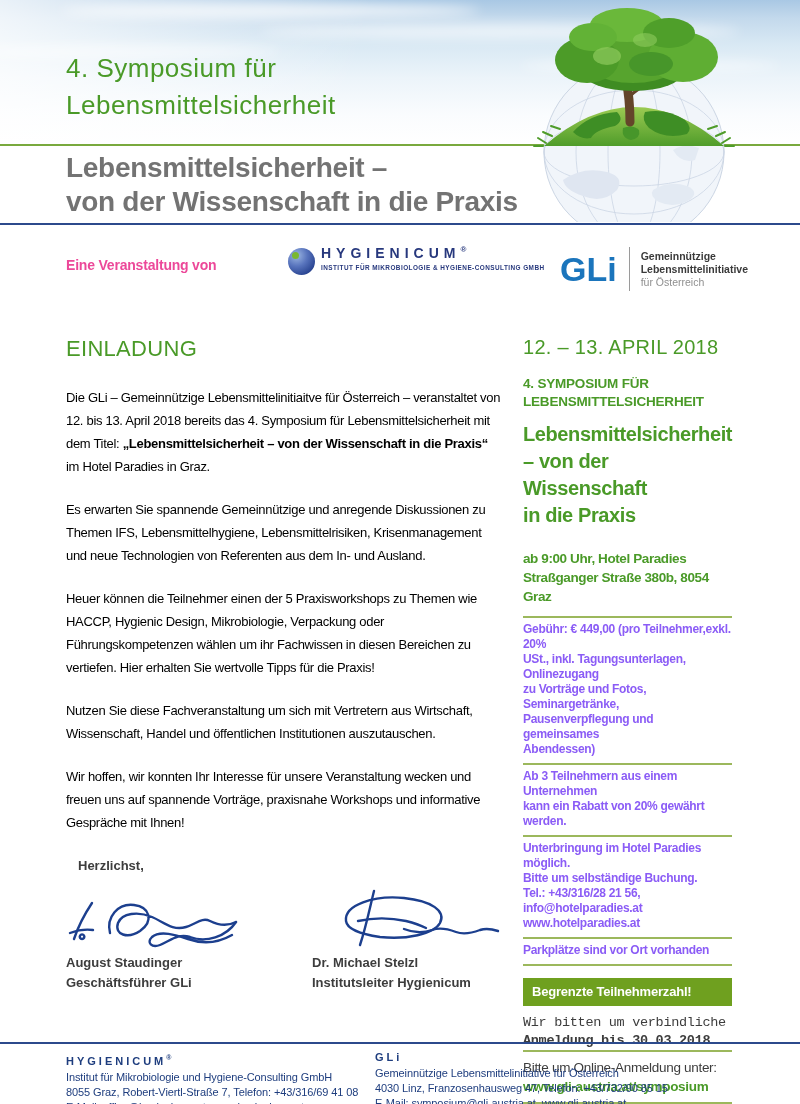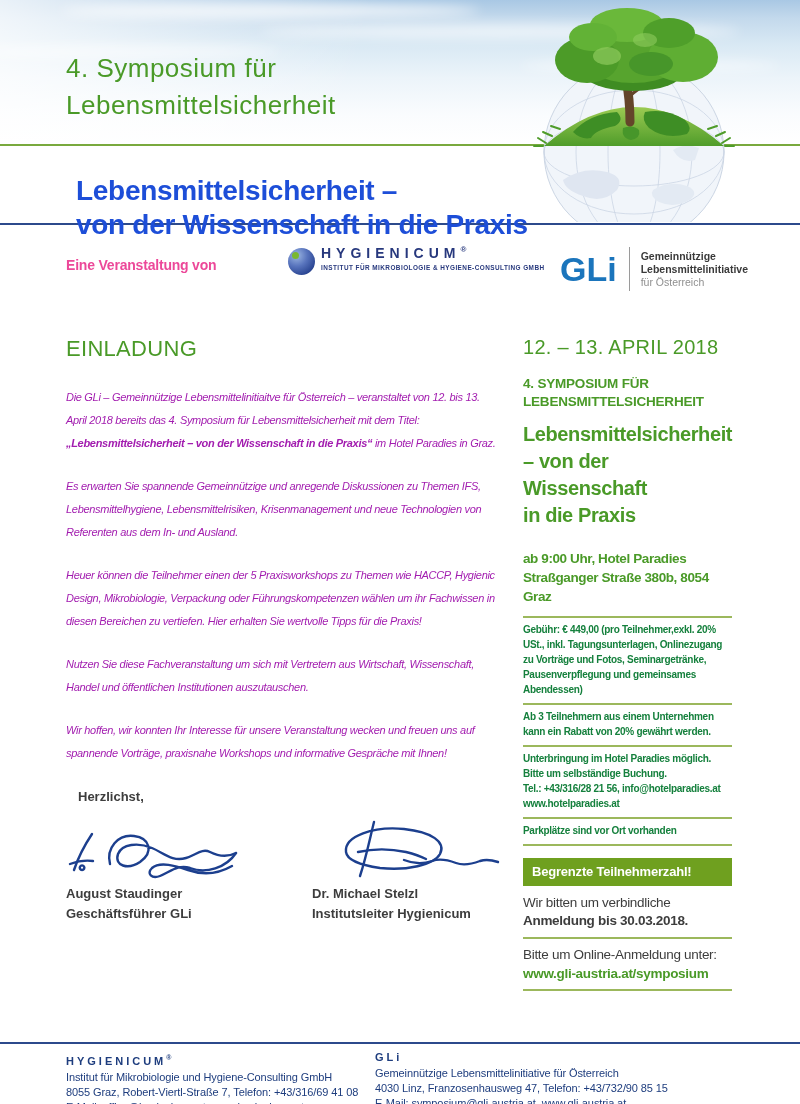--- a/index.html
+++ b/index.html
@@ -24,23 +24,23 @@
   .cloud.c4 { left:520px; top:60px; width:260px; height:12px; background:rgba(255,255,255,.5); }
 
   .kicker {
     position:absolute; left:66px; top:50px;
     font-size:26px; line-height:37px; letter-spacing:.5px;
     color:#4a9a28; white-space:pre-line;
   }
   .rule-green-top { position:absolute; left:0; top:144px; width:800px; height:2px; background:#79a93e; }
   .title-band { position:absolute; left:0; top:146px; width:800px; height:77px; background:#ffffff; }
   .main-title {
-    position:absolute; left:76px; top:151px;
+    position:absolute; left:66px; top:151px;
     font-size:28px; line-height:34px; font-weight:bold; letter-spacing:-.3px;
-    color:#1d4ed8; white-space:pre-line;margin-top:23px;
+    color:#737373; white-space:pre-line;
   }
   .rule-blue-top { position:absolute; left:0; top:223px; width:800px; height:2px; background:#2c4a8c; }
   .globe-art { position:absolute; left:533px; top:0; width:202px; height:223px; }
 
   
   .org-label { position:absolute; left:66px; top:257px; font-size:14px; font-weight:bold; color:#ec4899; letter-spacing:-.2px; }
   .hyg-logo { position:absolute; left:288px; top:245px; display:flex; align-items:flex-start; }
   .hyg-sphere {
     width:27px; height:27px; border-radius:50%; margin-top:3px;
     background:radial-gradient(circle at 32% 28%, #9db7e2 0%, #5874bd 40%, #2c4794 75%, #1d2f6b 100%);
@@ -53,40 +53,40 @@
   .hyg-sub { font-size:6.4px; letter-spacing:.45px; color:#27387d; margin-top:3px; font-weight:bold; }
   .gli-logo { position:absolute; left:560px; top:247px; display:flex; align-items:center; }
   .gli-name { font-size:34px; font-weight:600; color:#1b75bc; letter-spacing:0; line-height:40px; }
   .gli-div { width:1px; height:44px; background:#9a9a9a; margin:0 11px 0 12px; }
   .gli-lines { font-size:10.5px; line-height:13px; color:#3a3a3a; font-weight:bold; }
   .gli-lines .muted { color:#8f8f8f; font-weight:normal; }
 
   
   .invite { position:absolute; left:66px; top:336px; width:436px; }
   .invite h2 { font-size:22px; font-weight:normal; color:#4a9a28; letter-spacing:.3px; margin-bottom:24px; }
-  .invite p { font-size:11px; line-height:23px; letter-spacing:-.3px; color:#a21caf; margin-bottom:20px;font-style:italic; }
+  .invite p { font-size:13px; line-height:23px; letter-spacing:-.3px; color:#000000; margin-bottom:20px; }
   .invite p b { letter-spacing:-.3px; }
   .closing { font-size:13px; font-weight:bold; margin-top:24px; color:#3d3d3d;padding-left:12px; }
   .sig-row { display:flex; margin-top:14px; }
   .sig-block { width:246px; }
   .sig-block + .sig-block { width:190px; }
   .sig-svg { display:block; height:64px; }
   .sig-name { font-size:13px; line-height:20px; font-weight:bold; color:#3d3d3d; margin-top:2px; }
   .sig-role { font-size:13px; line-height:20px; font-weight:bold; color:#3d3d3d; }
 
   
   .event { position:absolute; left:523px; top:336px; width:209px; }
   .event-date { font-size:20px; font-weight:normal; color:#4a9a28; letter-spacing:.3px; margin-bottom:16px; }
   .event-series { font-size:13.5px; line-height:18px; font-weight:bold; color:#4a9a28; white-space:pre-line; margin-bottom:10px; letter-spacing:-.2px; }
   .event-title { font-size:20px; line-height:27px; font-weight:bold; color:#4a9a28; white-space:pre-line; letter-spacing:-.4px; margin-bottom:20px; }
   .event-location { font-size:13.5px; line-height:19px; color:#4a9a28; white-space:pre-line; letter-spacing:-.4px; margin-bottom:10px; font-weight:bold; }
   .info-list { border-top:2px solid #9cb85c; }
-  .info-item { border-bottom:2px solid #9cb85c; padding:4px 0 6px; font-size:10px; line-height:15px; letter-spacing:-.3px; white-space:pre-line; color:#15803d; font-weight:bold; }
+  .info-item { border-bottom:2px solid #9cb85c; padding:4px 0 6px; font-size:12px; line-height:15px; letter-spacing:-.3px; white-space:pre-line; color:#8b5cf6; font-weight:bold; }
   .limited-banner { margin-top:12px; height:28px; background:#6fa01f; color:#ffffff; font-size:13px; font-weight:bold; line-height:28px; padding-left:9px; letter-spacing:-.2px; }
-  .reg-note { margin-top:8px; font-size:13.5px; line-height:18px; letter-spacing:-.3px; padding-bottom:7px; border-bottom:2px solid #9cb85c; font-weight:bold; }
+  .reg-note { margin-top:8px; font-size:13.5px; line-height:18px; letter-spacing:-.3px; border-bottom:2px solid #9cb85c; font-weight:bold;font-family:Liberation Mono, monospace; }
   .reg-note .pre { font-weight:normal; }
   .online-block { padding-top:6px; font-size:13.5px; line-height:19px; letter-spacing:-.3px; padding-bottom:6px; border-bottom:2px solid #9cb85c; }
   .online-url { color:#4a9a28; font-weight:bold; cursor:pointer; }
 
   
   .footer-rule { position:absolute; left:0; top:1042px; width:800px; height:2px; background:#2c4a8c; }
   .footer { position:absolute; left:0; top:1050px; width:800px; display:flex; color:#1e3d7e; }
   .f-col { font-size:11px; line-height:15px; letter-spacing:-.1px; }
   .f-col.one { margin-left:66px; width:309px; }
   .f-col.two { width:360px; }

